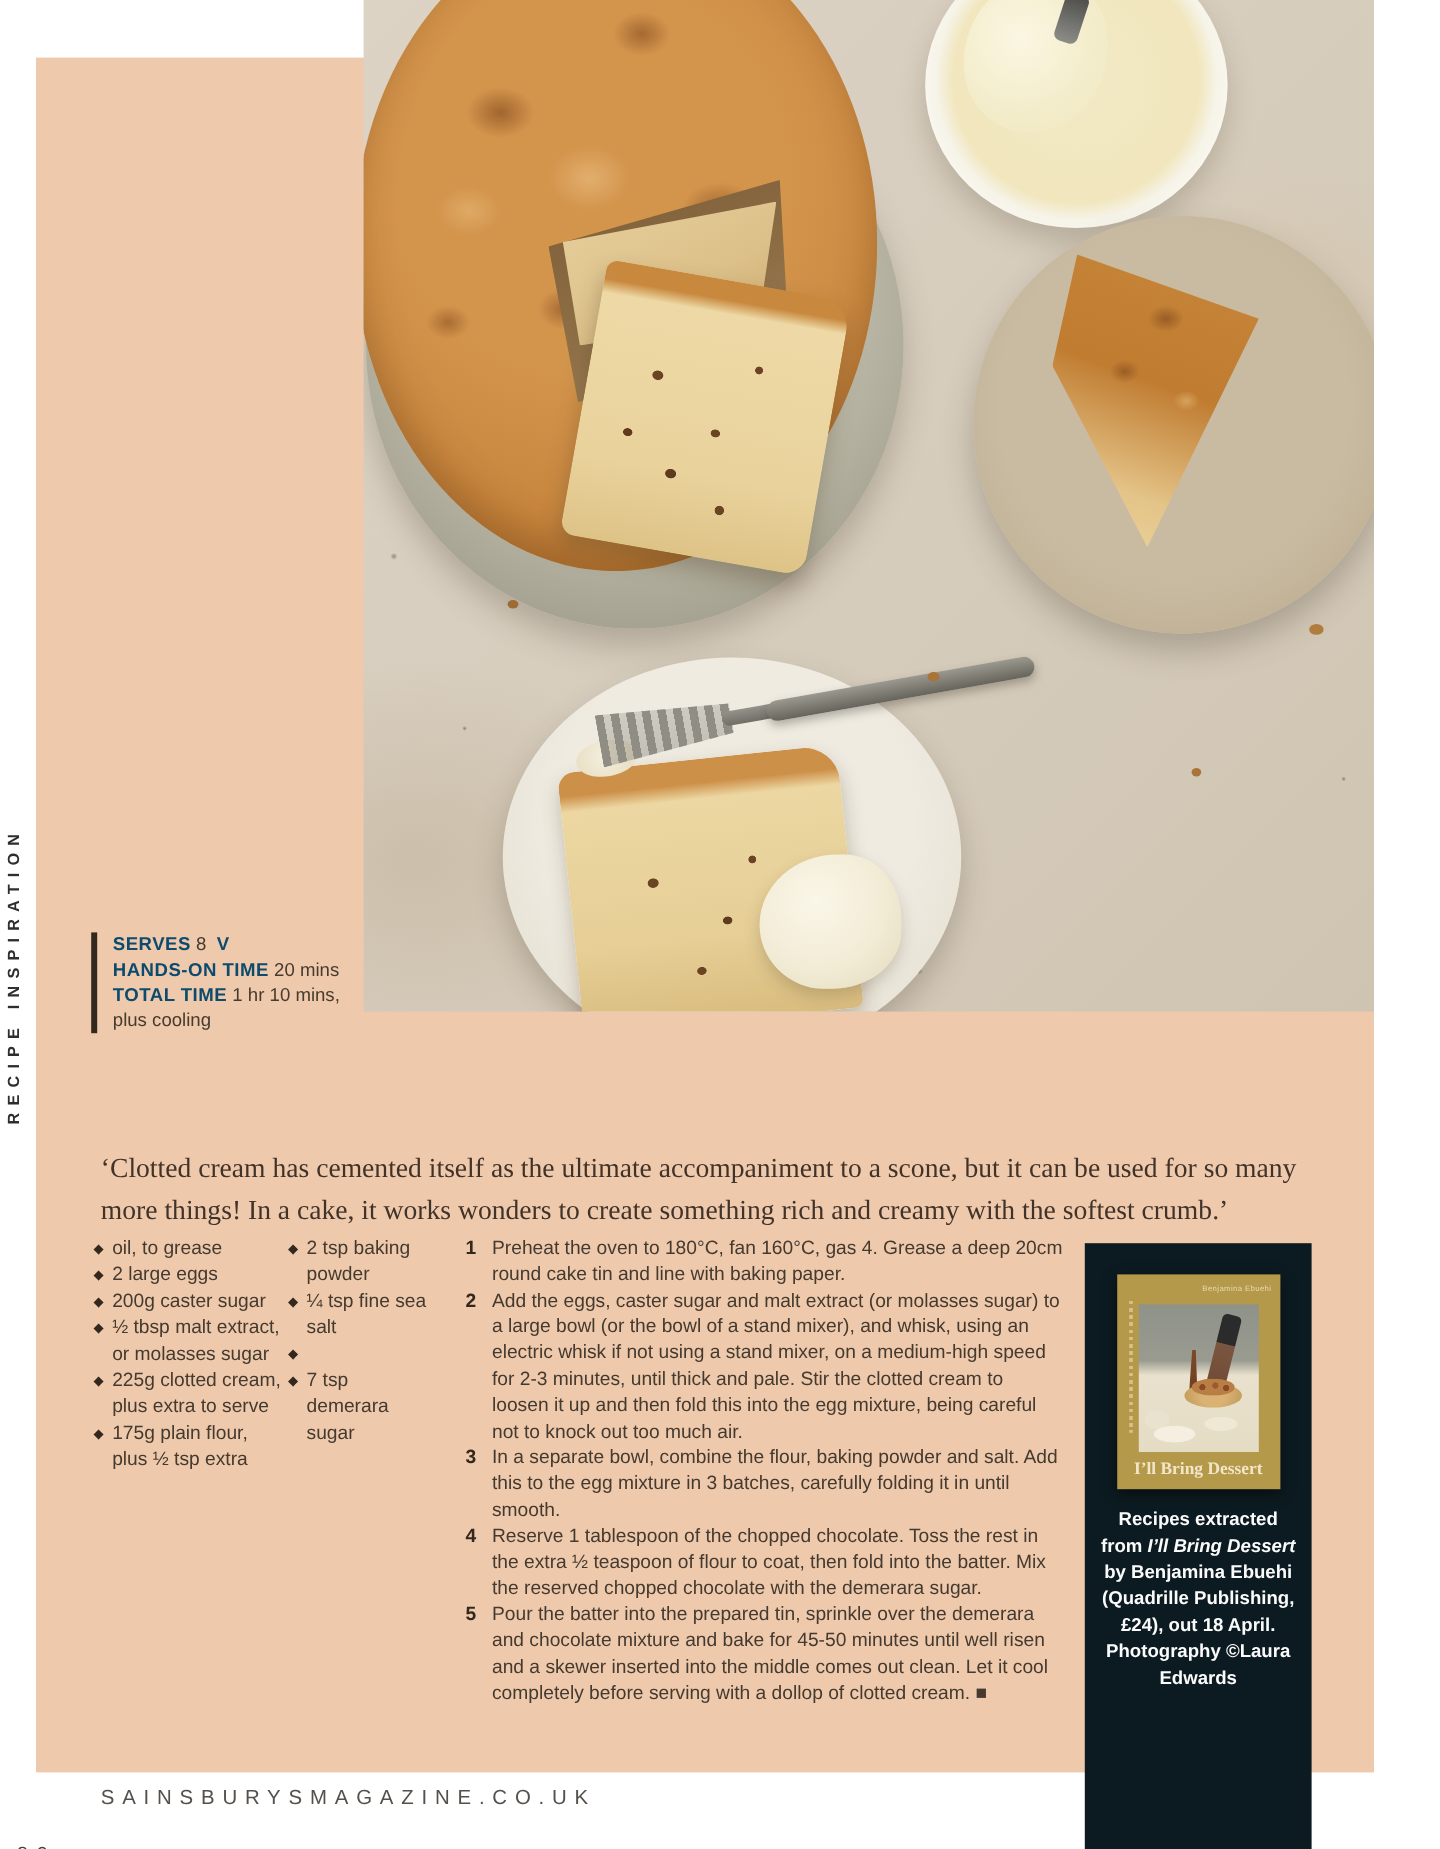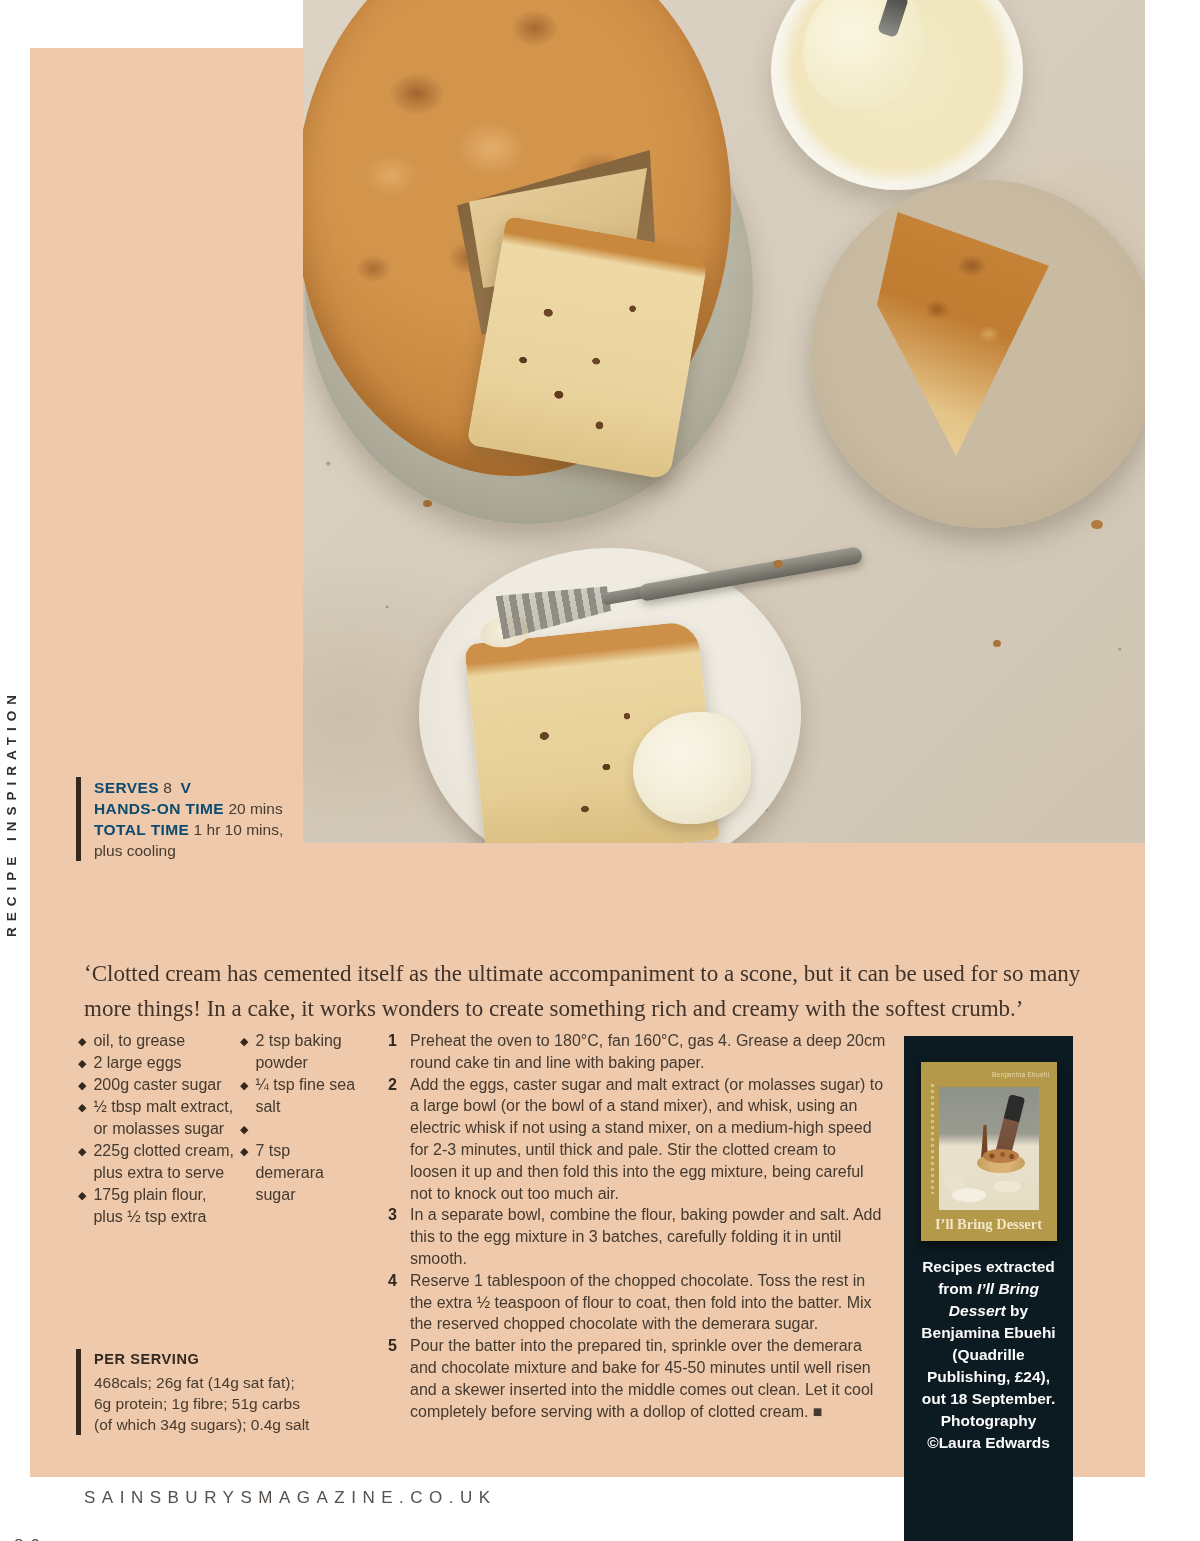--- a/index.html
+++ b/index.html
@@ -134,21 +134,21 @@
   .diamond{font-size:11px;line-height:22px;margin-right:7px;color:#33281e;flex:0 0 auto;}
 
   
   .method{position:absolute;left:388px;top:1030px;width:498px;margin:0;padding:0;list-style:none;
     font-size:16px;line-height:21.8px;color:#443a30;}
   .method-step{display:flex;}
   .step-num{flex:0 0 22px;font-weight:700;color:#33281e;}
   .step-text{flex:1;}
 
   
-  .book-box{position:absolute;left:904px;top:1036px;width:169px;height:505px;background:#0c1b21;}
+  .book-box{position:absolute;left:904px;top:1036px;width:189px;height:505px;background:#0c1b21;}
   .book-cover{position:relative;margin:26px auto 0;width:136px;height:179px;background:#b4994a;
     box-shadow:0 4px 10px rgba(0,0,0,.5);}
   .cover-author{position:absolute;top:9px;right:7px;font-size:6.5px;color:#ead9b0;letter-spacing:.3px;}
   .cover-spine-line{position:absolute;left:10px;top:22px;width:3px;height:110px;
     background:repeating-linear-gradient(180deg,#e4d3a4 0 3px, rgba(0,0,0,0) 3px 6px);opacity:.7;}
   .cover-photo{position:absolute;left:18px;top:25px;width:100px;height:123px;overflow:hidden;
     background:linear-gradient(180deg,#8e9289 0%,#9a9b90 38%,#e9e1cd 48%,#e5dcc4 100%);}
   .cover-chair{position:absolute;left:42px;top:38px;width:30px;height:40px;
     background:linear-gradient(180deg,#7c4a2a,#6b3d22);
     clip-path:polygon(10% 0,20% 0,25% 100%,75% 100%,80% 0,90% 0,100% 100%,0 100%);}
@@ -296,36 +296,32 @@
         <span class="step-num">4</span>
         <span class="step-text">Reserve 1 tablespoon of the chopped chocolate. Toss the rest in the extra ½ teaspoon of flour to coat, then fold into the batter. Mix the reserved chopped chocolate with the demerara sugar.</span>
       </li>
 
       <li class="method-step">
         <span class="step-num">5</span>
         <span class="step-text">Pour the batter into the prepared tin, sprinkle over the demerara and chocolate mixture and bake for 45-50 minutes until well risen and a skewer inserted into the middle comes out clean. Let it cool completely before serving with a dollop of clotted cream. ■</span>
       </li>
     </ol>
 
-  <div class="info-block per-serving">
-    <div class="ps-label">PER SERVING</div>
-    <div class="ps-text">468cals; 26g fat (14g sat fat); 6g protein; 1g fibre; 51g carbs (of which 34g sugars); 0.4g salt</div>
-  </div>
 
   <div class="book-box">
     <div class="book-cover">
       <div class="cover-spine-line"></div>
       <div class="cover-author">Benjamina Ebuehi</div>
       <div class="cover-photo">
         <div class="cover-chair"></div>
         <div class="cover-arm"></div>
         <div class="cover-plates"></div>
         <div class="cover-dish"></div>
         <div class="cover-buns"></div>
       </div>
       <div class="cover-title">I’ll Bring Dessert</div>
     </div>
-    <p class="book-credit"><span>Recipes extracted from </span><span class="it">I’ll Bring Dessert</span><span> by Benjamina Ebuehi (Quadrille Publishing, £24), out 18 September. Photography ©Laura Edwards</span></p>
+    <p class="book-credit"><span>Recipes extracted from </span><span class="it">I’ll Bring Dessert</span><span> by Benjamina Ebuehi (Quadrille Publishing, £24), out 18 April. Photography ©Laura Edwards</span></p>
   </div>
 
   <div class="footer-num">80</div>
   <div class="footer-site">SAINSBURYSMAGAZINE.CO.UK</div>
 </div>
 
 </body></html>

